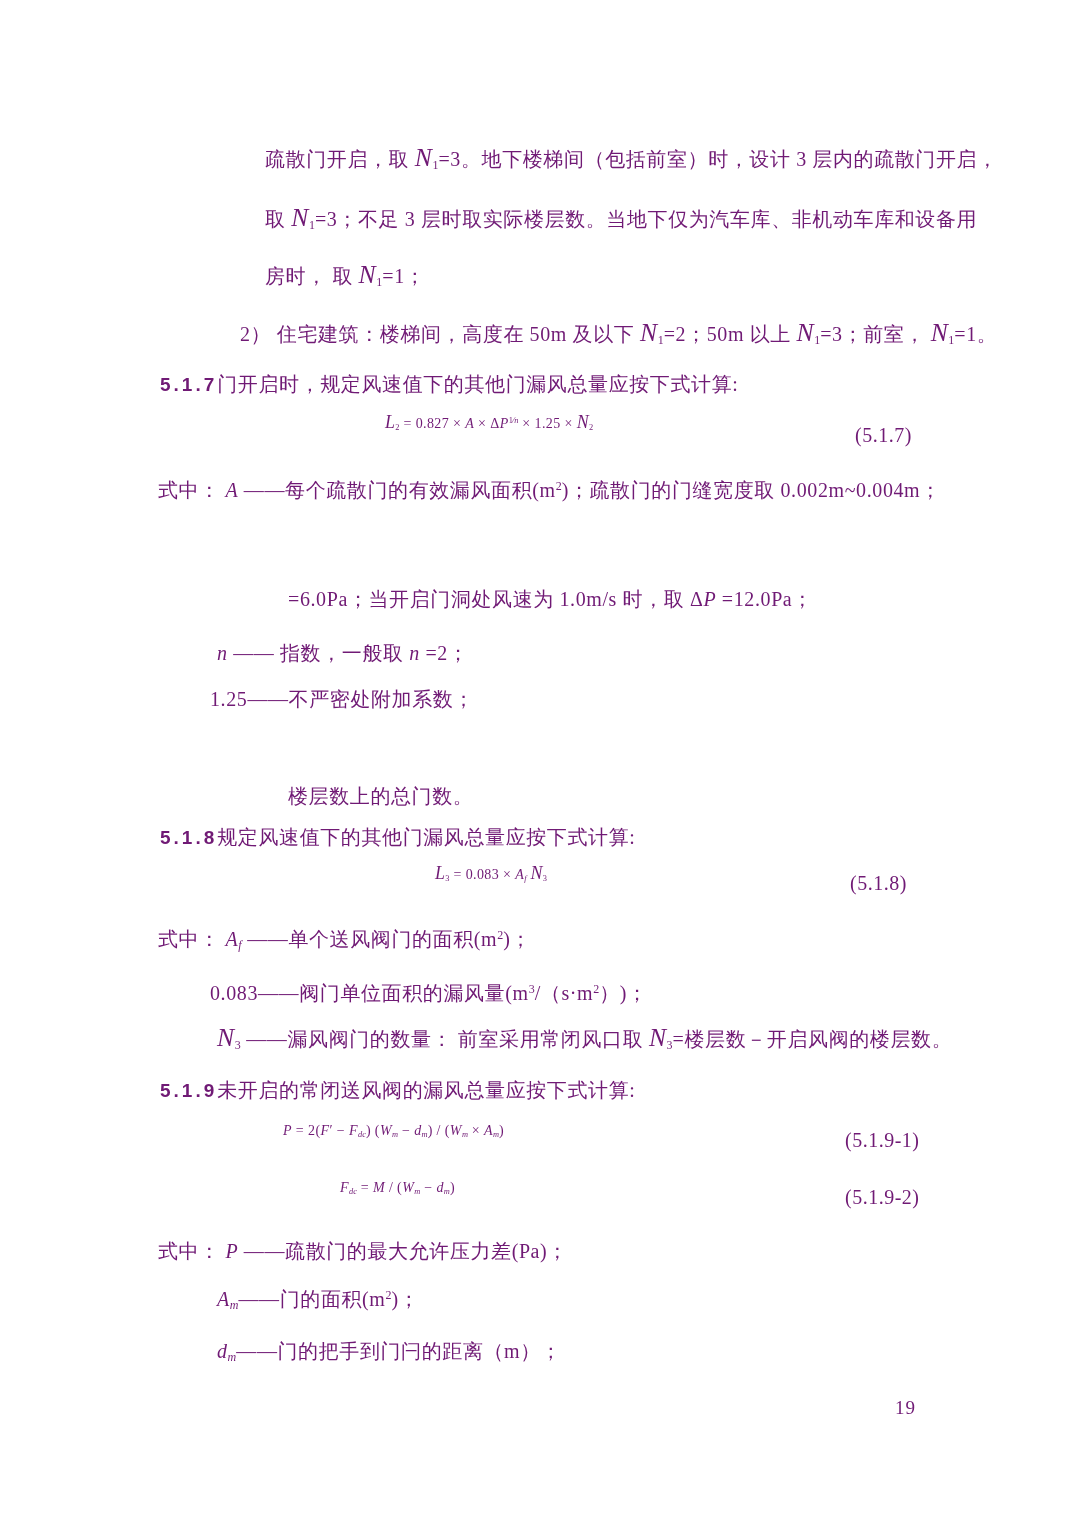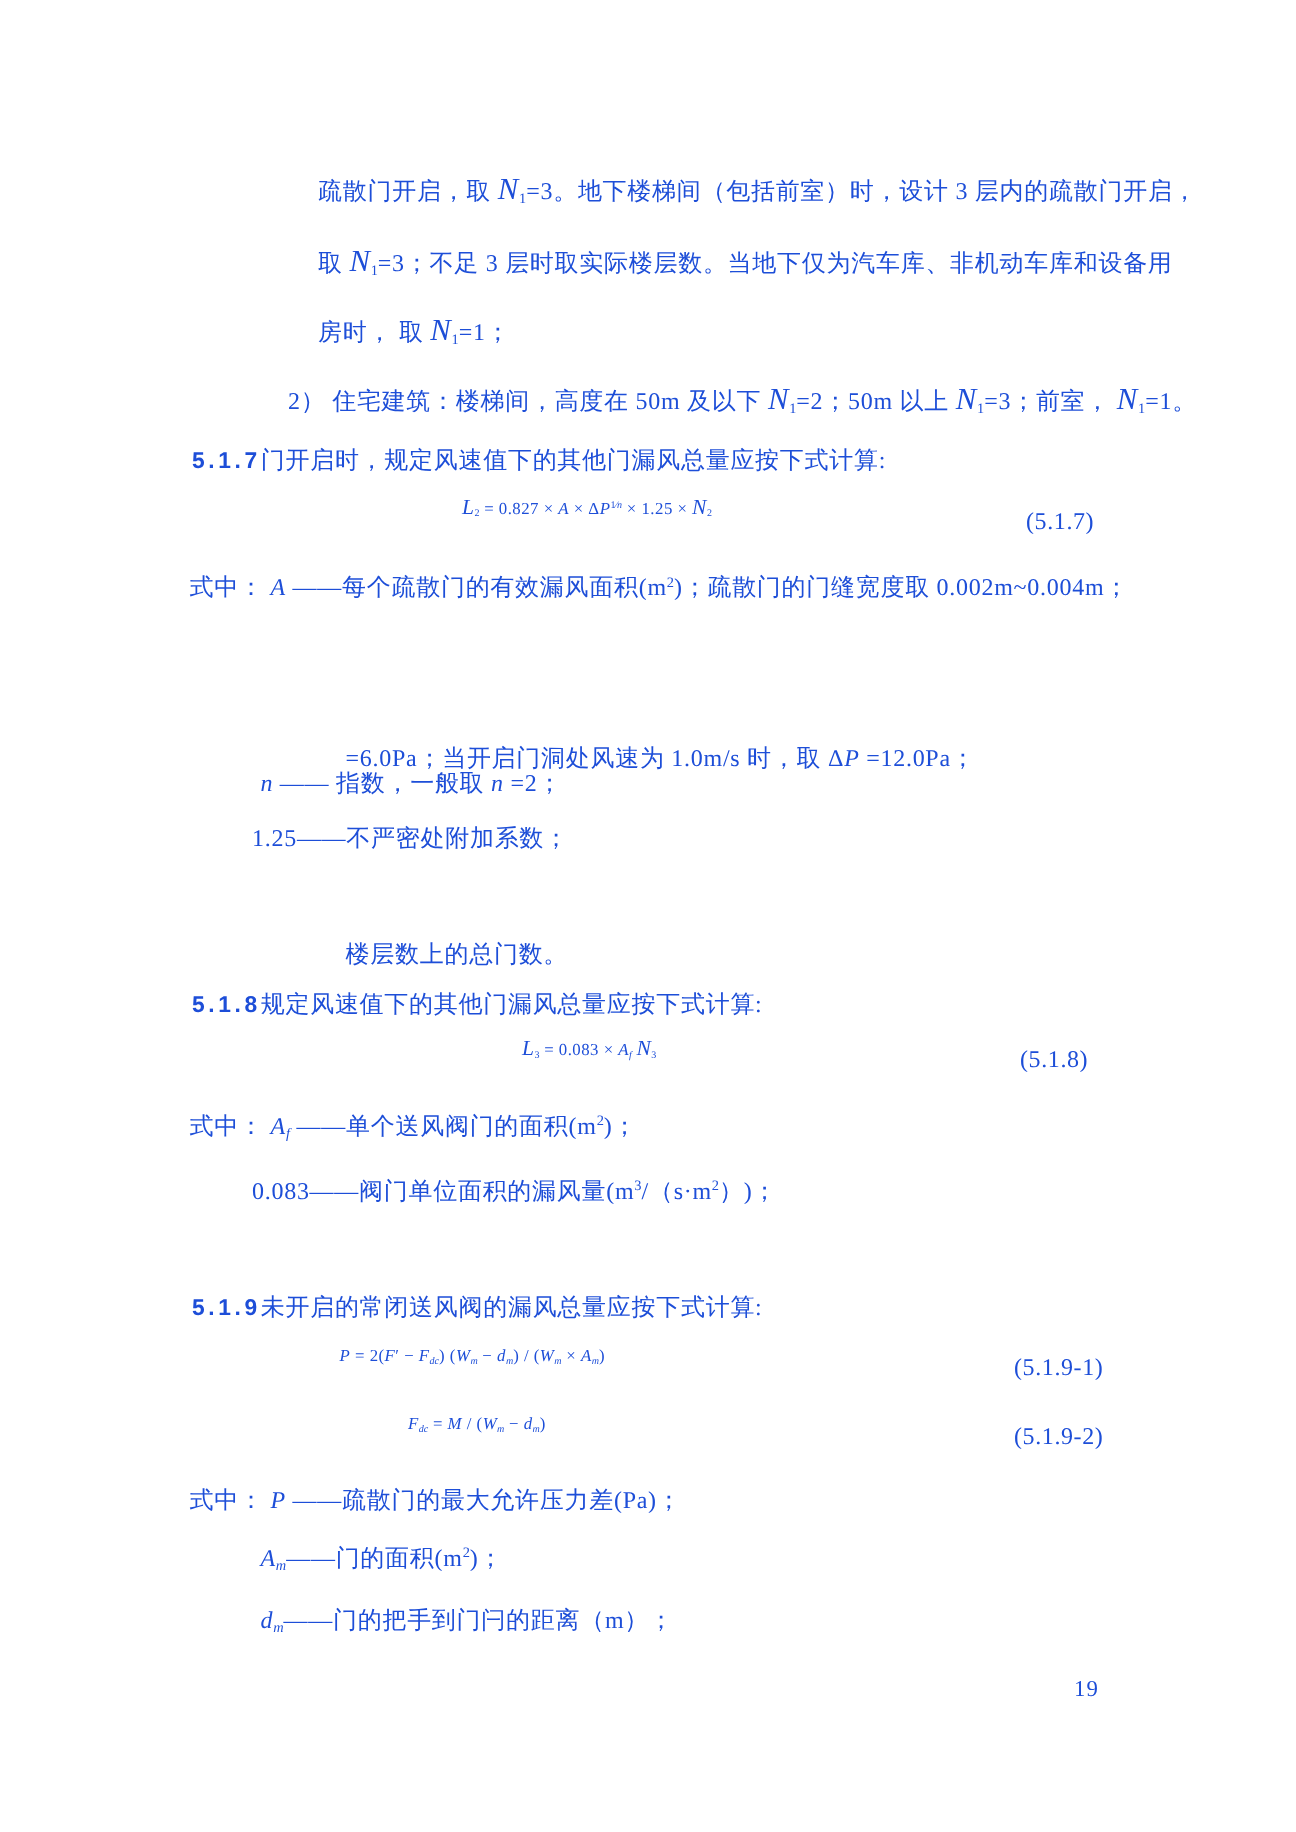--- a/index.html
+++ b/index.html
@@ -1,21 +1,21 @@
 <!DOCTYPE html>
 <html><head>
 <meta charset="utf-8">
 <style>
   html,body{margin:0;padding:0;background:#ffffff;}
   .page{
     position:relative;
     width:1080px;
     height:1527px;
     background:#ffffff;
-    color:#1d4ed8;
+    color:#701a75;
     font-family:"Liberation Serif","DejaVu Serif",serif;
     overflow:hidden;
   }
   .ln{
     position:absolute;
     white-space:nowrap;
     font-size:20px;
     letter-spacing:0.6px;
     line-height:1.3;
   }
@@ -43,33 +43,34 @@
   <div class="ln" style="left:265px;top:262px">房时， 取 <i class="bv">N</i><sub>1</sub>=1；</div>
   <div class="ln" style="left:240px;top:320px">2）  住宅建筑：楼梯间，高度在 50m 及以下 <i class="bv">N</i><sub>1</sub>=2；50m 以上 <i class="bv">N</i><sub>1</sub>=3；前室， <i class="bv">N</i><sub>1</sub>=1。</div>
 
   <div class="ln" style="left:160px;top:371px">
     <span class="clause-no">5.1.7</span><span>门开启时，规定风速值下的其他门漏风总量应按下式计算:</span>
   </div>
   <div class="ln formula" style="left:385px;top:414px"><i class="bv">L</i><sub>2</sub> = 0.827 × <i>A</i> × Δ<i>P</i><sup>1⁄<i>n</i></sup> × 1.25 × <i class="bv">N</i><sub>2</sub></div>
   <div class="ln eqno" style="left:855px;top:422px">(5.1.7)</div>
 
   <div class="ln" style="left:158px;top:477px">式中：  <i>A</i> ——每个疏散门的有效漏风面积(m<sup>2</sup>)；疏散门的门缝宽度取 0.002m~0.004m；</div>
-  <div class="ln" style="left:288px;top:619px">=6.0Pa；当开启门洞处风速为 1.0m/s 时，取 Δ<i>P</i> =12.0Pa；</div>
+  <div class="ln" style="left:288px;top:586px">=6.0Pa；当开启门洞处风速为 1.0m/s 时，取 Δ<i>P</i> =12.0Pa；</div>
   <div class="ln" style="left:217px;top:640px"><i>n</i>  ——  指数，一般取 <i>n</i> =2；</div>
   <div class="ln" style="left:210px;top:686px">1.25——不严密处附加系数；</div>
   <div class="ln" style="left:288px;top:783px">楼层数上的总门数。</div>
 
   <div class="ln" style="left:160px;top:824px">
     <span class="clause-no">5.1.8</span><span>规定风速值下的其他门漏风总量应按下式计算:</span>
   </div>
   <div class="ln formula" style="left:435px;top:865px"><i class="bv">L</i><sub>3</sub> = 0.083 × <i>A</i><sub><i>f</i></sub> <i class="bv">N</i><sub>3</sub></div>
   <div class="ln eqno" style="left:850px;top:870px">(5.1.8)</div>
 
   <div class="ln" style="left:158px;top:926px">式中：  <i>A</i><sub><i>f</i></sub> ——单个送风阀门的面积(m<sup>2</sup>)；</div>
   <div class="ln" style="left:210px;top:980px">0.083——阀门单位面积的漏风量(m<sup>3</sup>/（s·m<sup>2</sup>）)；</div>
+  <div class="ln" style="left:217px;top:1025px"><i class="bv">N</i><sub>3</sub> ——漏风阀门的数量： 前室采用常闭风口取 <i class="bv">N</i><sub>3</sub>=楼层数－开启风阀的楼层数。</div>
 
   <div class="ln" style="left:160px;top:1077px">
     <span class="clause-no">5.1.9</span><span>未开启的常闭送风阀的漏风总量应按下式计算:</span>
   </div>
   <div class="ln formula" style="left:283px;top:1122px"><i>P</i> = 2(<i>F</i>′ − <i>F</i><sub><i>dc</i></sub>) (<i>W</i><sub><i>m</i></sub> − <i>d</i><sub><i>m</i></sub>) / (<i>W</i><sub><i>m</i></sub> × <i>A</i><sub><i>m</i></sub>)</div>
   <div class="ln eqno" style="left:845px;top:1127px">(5.1.9-1)</div>
   <div class="ln formula" style="left:340px;top:1179px"><i>F</i><sub><i>dc</i></sub> = <i>M</i> / (<i>W</i><sub><i>m</i></sub> − <i>d</i><sub><i>m</i></sub>)</div>
   <div class="ln eqno" style="left:845px;top:1184px">(5.1.9-2)</div>
 
   <div class="ln" style="left:158px;top:1238px">式中：  <i>P</i> ——疏散门的最大允许压力差(Pa)；</div>

